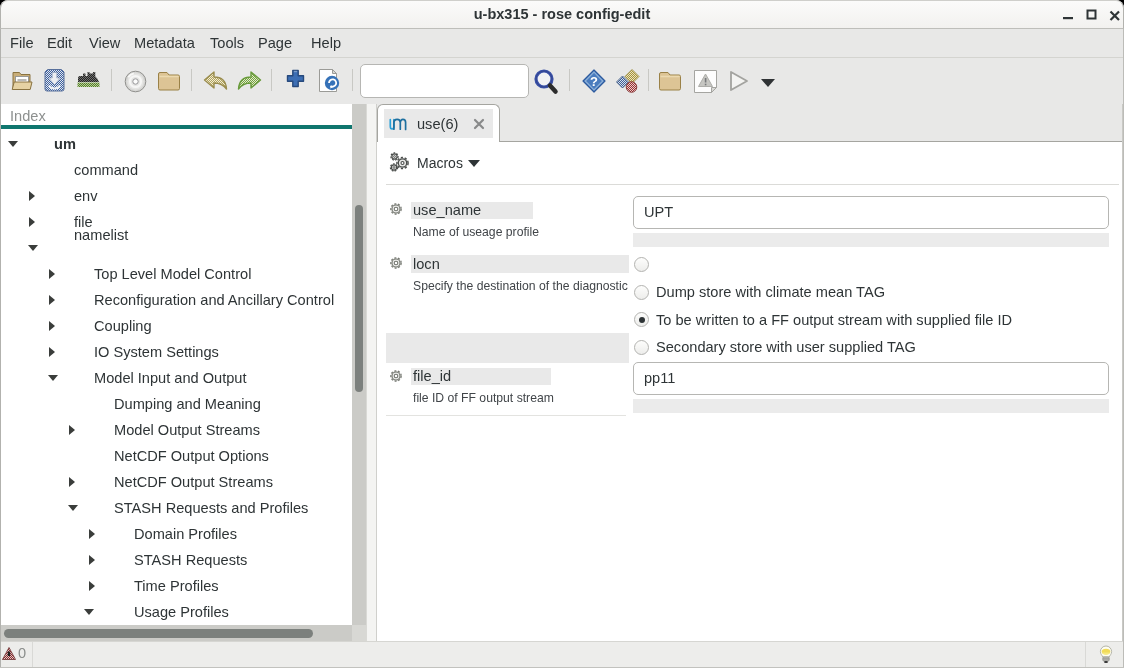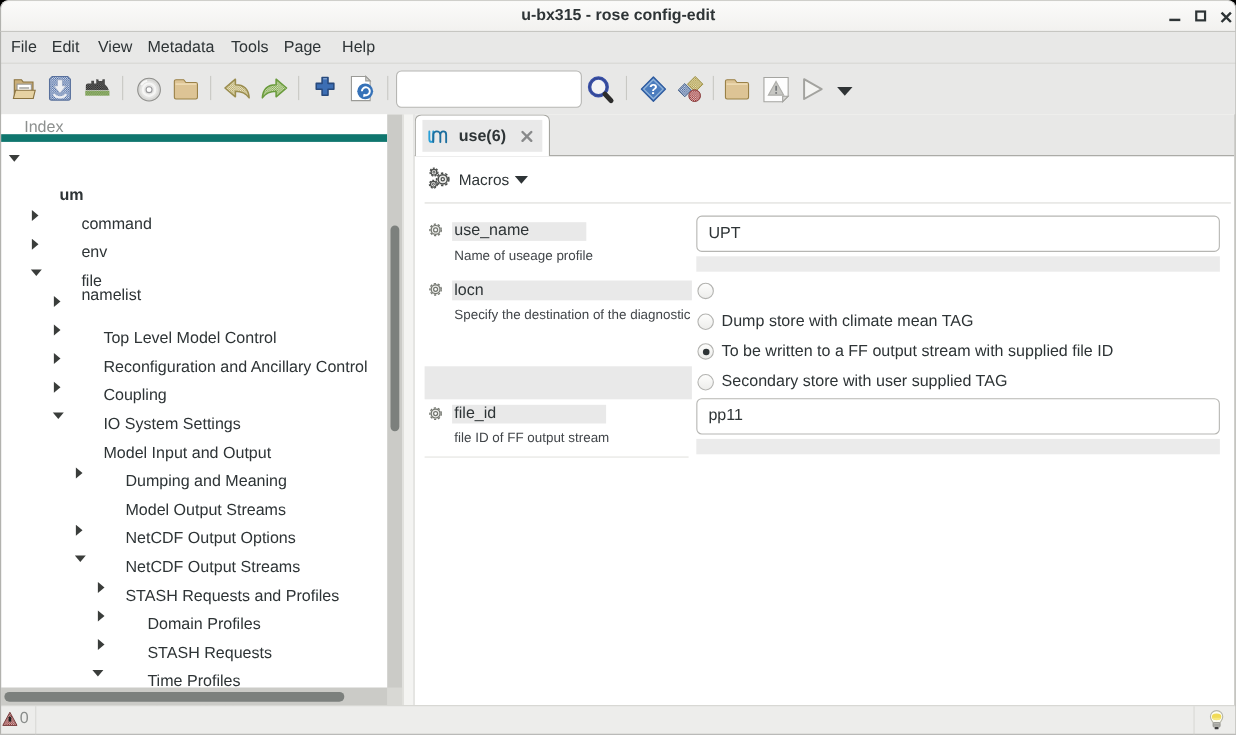--- a/index.html
+++ b/index.html
@@ -16,40 +16,40 @@
 
 #menubar{left:0;top:29px;width:1124px;height:29px;background:#e8e8e7;border-bottom:1px solid #d4d4d0;}
 .menuitem{position:absolute;top:0;height:28px;line-height:28px;font-size:14.6px;color:#2e3436;}
 
 #toolbar{left:0;top:58px;width:1124px;height:46px;background:#e8e8e7;}
 .tsep{position:absolute;top:11px;width:1px;height:22px;background:#c8c8c4;}
 #searchbox{position:absolute;left:360px;top:6px;width:169px;height:34px;background:#fff;
  border:1px solid #b6b6b3;border-radius:5px;}
 
 #leftpane{left:0;top:104px;width:366px;height:537px;background:#fff;border-left:1px solid #b2b2ae;}
-#idxhdr{left:1px;top:104px;width:351px;height:25px;background:#fff;border-bottom:7px solid #0f766e;
- font-size:14.6px;color:#8d908f;line-height:24px;padding-left:21px;}
-.trow{position:absolute;font-size:14.6px;color:#2e3436;height:26px;line-height:26px;margin-top:34px;}
+#idxhdr{left:1px;top:104px;width:351px;height:25px;background:#fff;border-bottom:4px solid #0f766e;
+ font-size:14.6px;color:#8d908f;line-height:24px;padding-left:9px;}
+.trow{position:absolute;font-size:14.6px;color:#2e3436;height:26px;line-height:26px;}
 .expd{position:absolute;width:0;height:0;border-left:5px solid transparent;border-right:5px solid transparent;border-top:6px solid #3a3d3b;}
 .expr{position:absolute;width:0;height:0;border-top:5px solid transparent;border-bottom:5px solid transparent;border-left:6px solid #3a3d3b;}
 #vtrough{left:352px;top:104px;width:14px;height:537px;background:#cbcbc7;}
 #vthumb{left:355px;top:205px;width:8px;height:187px;background:#7c807d;border-radius:4px;}
 #htrough{left:1px;top:625px;width:351px;height:16px;background:#cbcbc7;}
 #hthumb{left:4px;top:629px;width:309px;height:9px;background:#7c807d;border-radius:4.5px;}
 #corner{left:352px;top:625px;width:14px;height:16px;background:#d8d8d4;}
 #divider{left:366px;top:104px;width:11px;height:537px;background:#f4f4f2;
  border-left:1px solid #d9d9d5;border-right:1px solid #d0d0cc;}
 #rightpane{left:377px;top:104px;width:745px;height:537px;background:#fff;}
 #rborder{left:1122px;top:104px;width:2px;height:537px;background:#c9c9c5;border-right:1px solid #e2e2df;}
 
 #tabstrip{left:377px;top:104px;width:745px;height:38px;background:#e8e8e7;border-bottom:1px solid #a5a5a0;}
 #tab{left:377px;top:104px;width:123px;height:38px;background:#fff;border:1px solid #a5a5a0;
  border-bottom:none;border-radius:6px 6px 0 0;}
 #tabinner{left:384px;top:109px;width:109px;height:29px;background:#e9e9e9;}
-#tabtext{left:417px;top:111px;font-size:14.6px;color:#2e3436;line-height:27px;font-weight:bold;}
+#tabtext{left:417px;top:111px;font-size:14.6px;color:#2e3436;line-height:27px;}
 
 #macrostext{left:417px;top:150px;font-size:14px;color:#2e3436;line-height:27px;}
 #macrocaret{left:468px;top:160px;width:0;height:0;border-left:6px solid transparent;border-right:6px solid transparent;border-top:7px solid #2e3436;}
 #macrosep{left:386px;top:184px;width:733px;height:1px;background:#dbdbd8;}
 
 .lblbg{position:absolute;background:#e9e9e9;font-size:14.6px;color:#2e3436;padding-left:2px;}
 .desc{position:absolute;font-size:12.2px;color:#414549;}
 .entry{position:absolute;left:633px;width:476px;height:33px;background:#fff;border:1px solid #b6b6b3;
  border-radius:5px;font-size:14.6px;color:#2e3436;line-height:31px;padding-left:10px;}
 .strip{position:absolute;left:633px;width:476px;height:14px;background:#ebebeb;}

